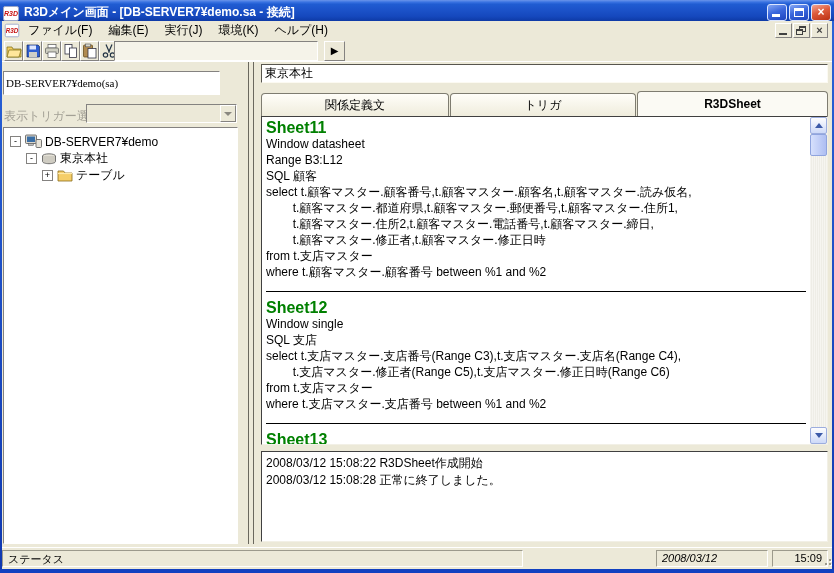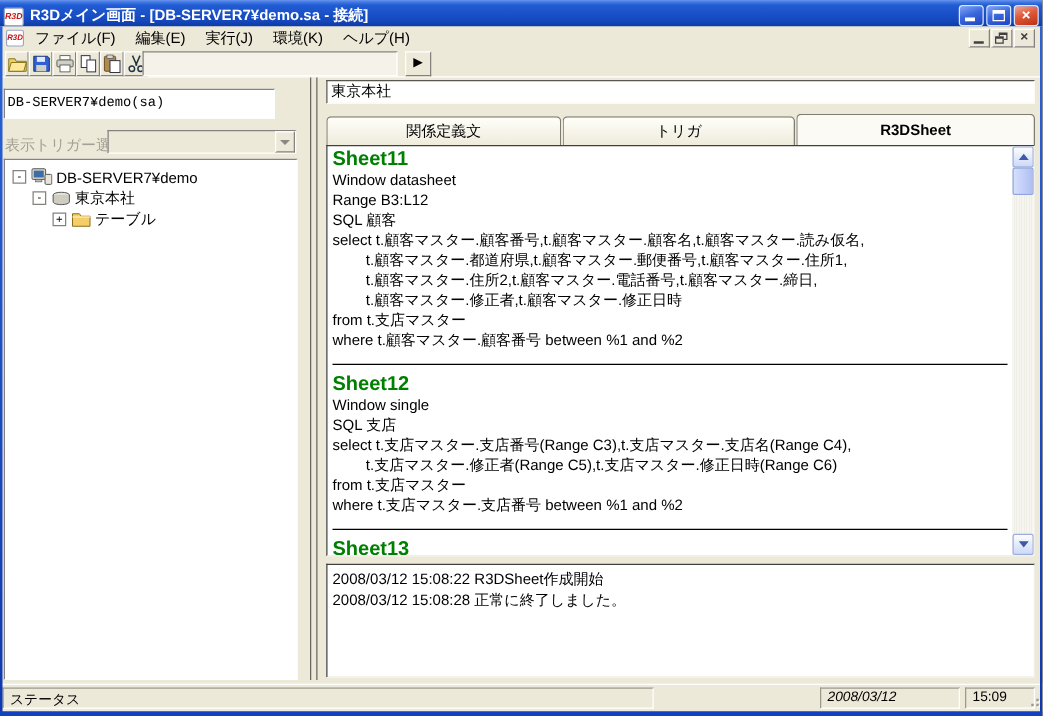--- a/index.html
+++ b/index.html
@@ -42,21 +42,21 @@
     font-family:"Liberation Sans","DejaVu Sans",sans-serif;}
   .run-btn{position:absolute;left:322px;top:1px;width:21px;height:20px;background:#ece9d8;border:1px solid;
     border-color:#fff #848280 #848280 #fff;text-align:center;line-height:18px;font-size:10px;color:#000;}
 
   
   .edge{position:absolute;background:linear-gradient(180deg,#2a63d8,#0f38b0);}
   .edge.left{left:0;top:21px;width:2px;height:552px;}
   .edge.right{left:832px;top:21px;width:2px;height:552px;}
   .edge.bottom{left:0;top:569px;width:834px;height:4px;background:#1140c0;}
   .conn-input{position:absolute;left:3px;top:71px;width:217px;height:17px;font-size:11px;padding:11px 2px;
-    font-family:Liberation Mono, monospace;border:1px solid;border-color:#848280 #fff #fff #848280;background:#fff;}
+    font-family:Liberation Serif, serif;border:1px solid;border-color:#848280 #fff #fff #848280;background:#fff;}
   .trigger-label{position:absolute;left:4px;top:108px;color:#a3a095;font-size:12px;}
   .combo{position:absolute;left:86px;top:104px;width:151px;height:19px;border:1px solid;
     border-color:#848280 #fff #fff #848280;background:#ece9d8;}
   .combo-arrow-btn{position:absolute;right:0;top:0;width:16px;height:17px;background:#ece9d8;border:1px solid;
     border-color:#fff #848280 #848280 #fff;display:flex;align-items:center;justify-content:center;}
   .combo-arrow{width:0;height:0;border-left:4px solid transparent;border-right:4px solid transparent;border-top:4px solid #8a8880;}
   .tree-box{position:absolute;left:3px;top:127px;width:235px;height:417px;background:#fff;
     border:1px solid;border-color:#848280 #fff #fff #848280;padding-top:5px;overflow:hidden;}
   .tree-row{display:flex;align-items:center;height:17px;}
   .expander{width:11px;height:11px;border:1px solid #848280;background:#fff;font-size:9px;line-height:9px;
@@ -99,21 +99,21 @@
 
   
   .log-box{position:absolute;left:261px;top:451px;width:567px;height:91px;background:#fff;
     border:1px solid;border-color:#404040 #f2f0e6 #f2f0e6 #404040;padding:3px 4px;overflow:hidden;}
   .log-line{font-size:12px;line-height:17px;white-space:pre;}
 
   
   .statusbar{position:absolute;left:0;top:547px;width:834px;height:22px;background:#ece9d8;border-top:1px solid #fff;}
   .sp{position:absolute;top:2px;height:17px;border:1px solid;border-color:#9c9a8c #fff #fff #9c9a8c;
     font-size:11px;padding:1px 5px;overflow:hidden;white-space:nowrap;}
-  .sp1{left:2px;width:521px;} .sp2{left:656px;width:112px;font-style:italic;} .sp3{left:772px;width:56px;}
+  .sp1{left:2px;width:521px;} .sp2{left:656px;width:112px;font-style:italic;} .sp3{left:772px;width:56px;text-align:right;}
   .grip{position:absolute;right:3px;bottom:4px;width:10px;height:10px;}
   .grip i{position:absolute;width:2px;height:2px;background:#9c9a8c;box-shadow:1px 1px 0 #fff;}
   .g1{right:0;bottom:0;} .g2{right:4px;bottom:0;} .g3{right:0;bottom:4px;}
 </style>
 </head>
 <body>
 
 <div id="window">
 
   <div class="titlebar">

